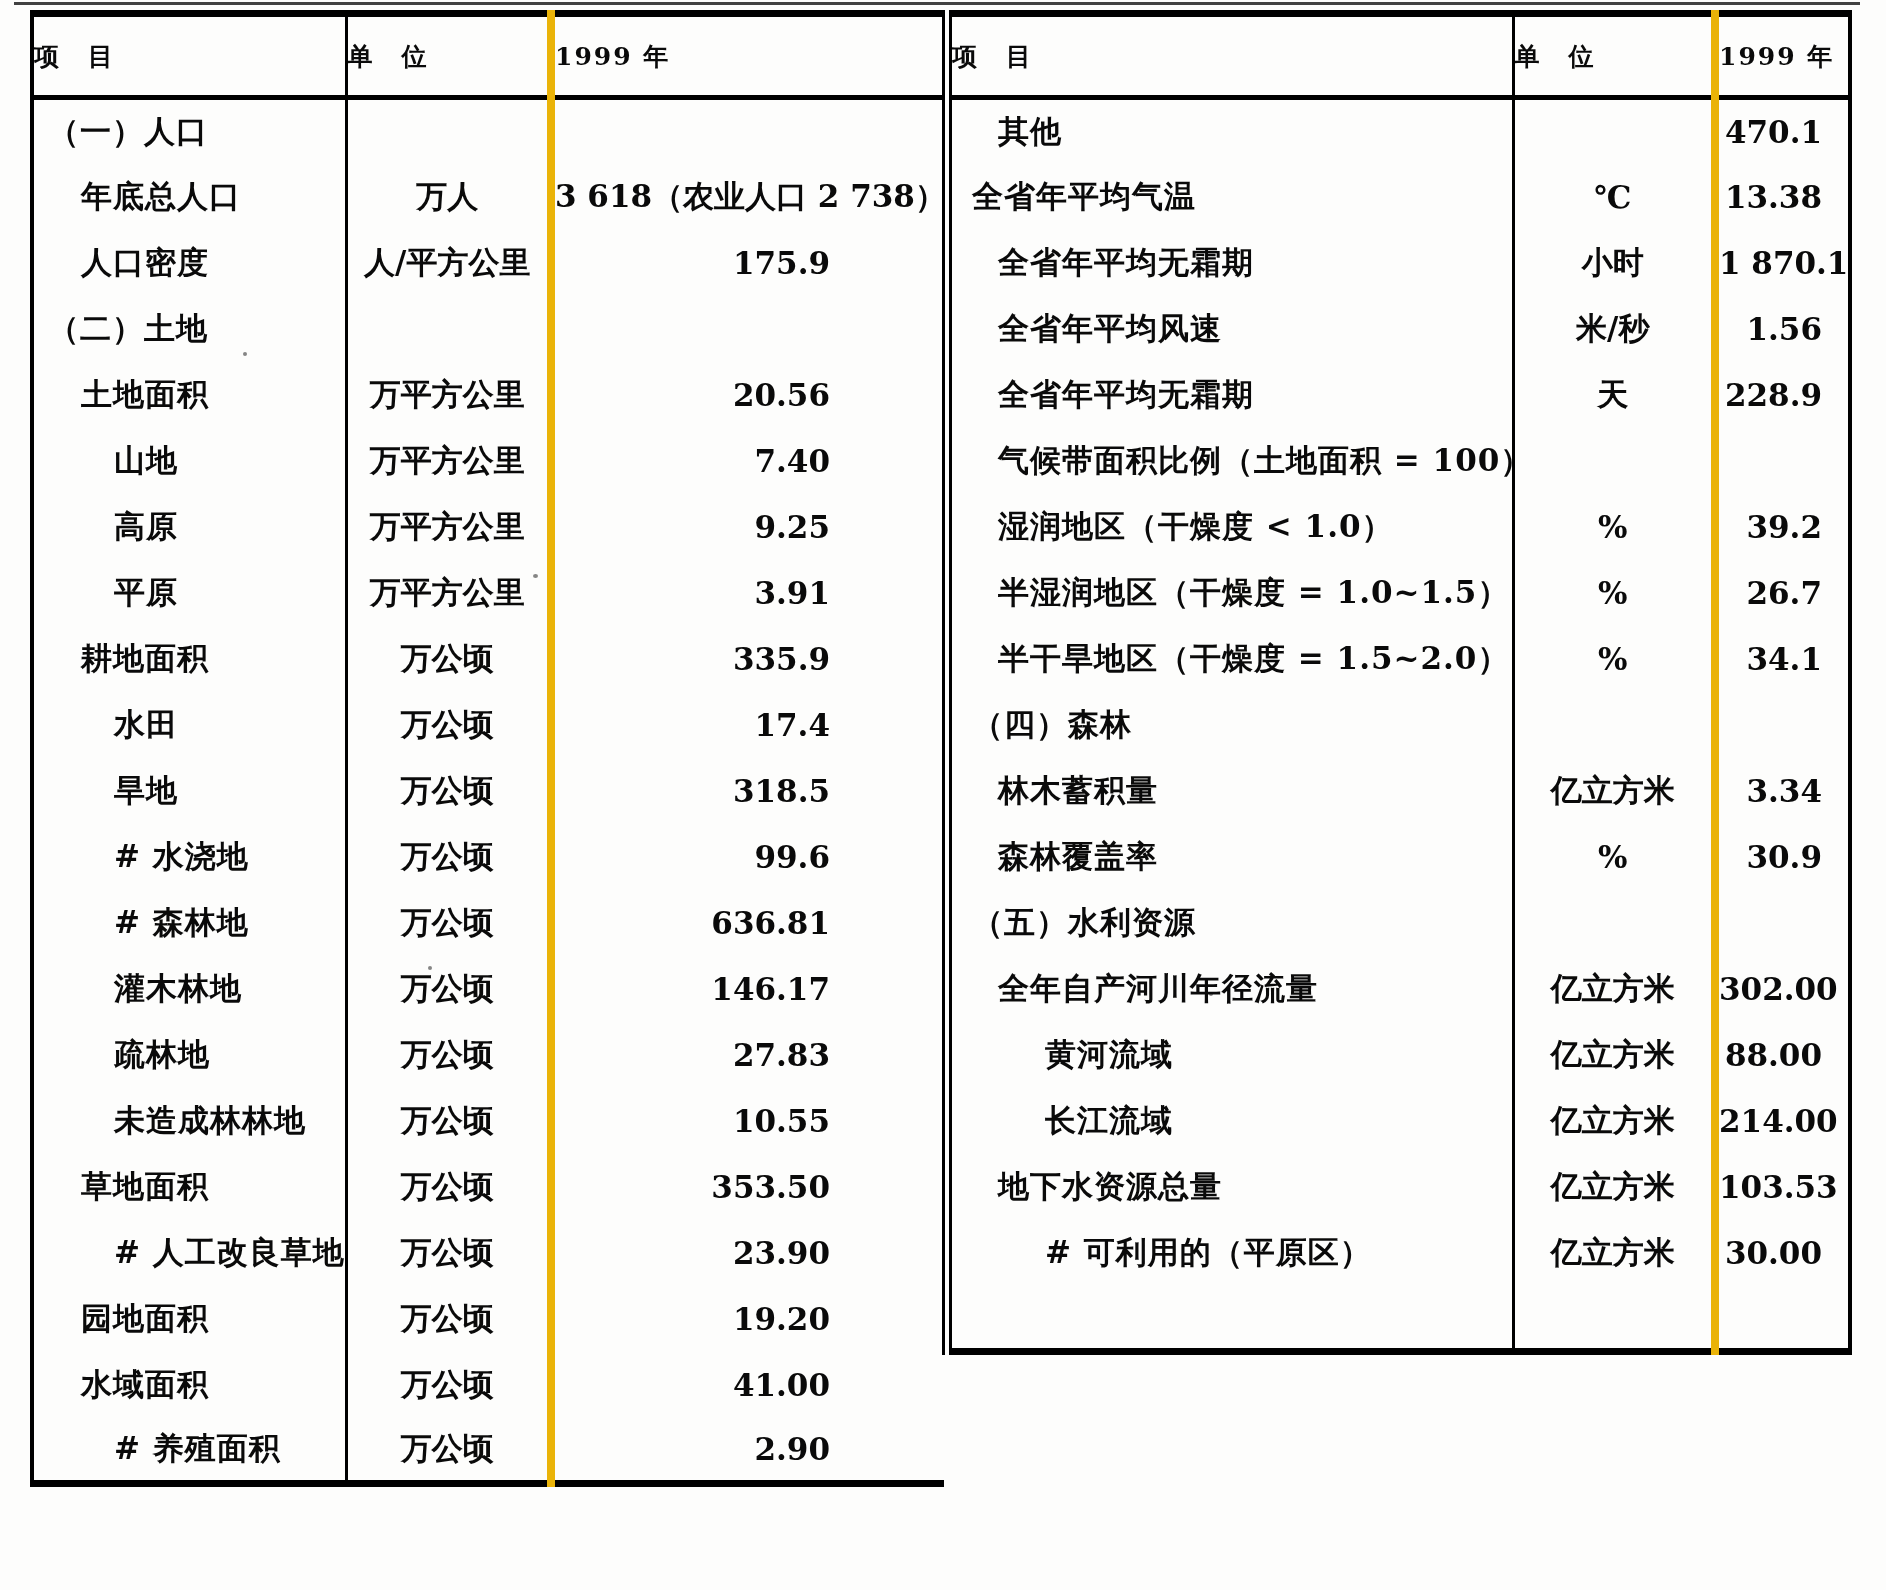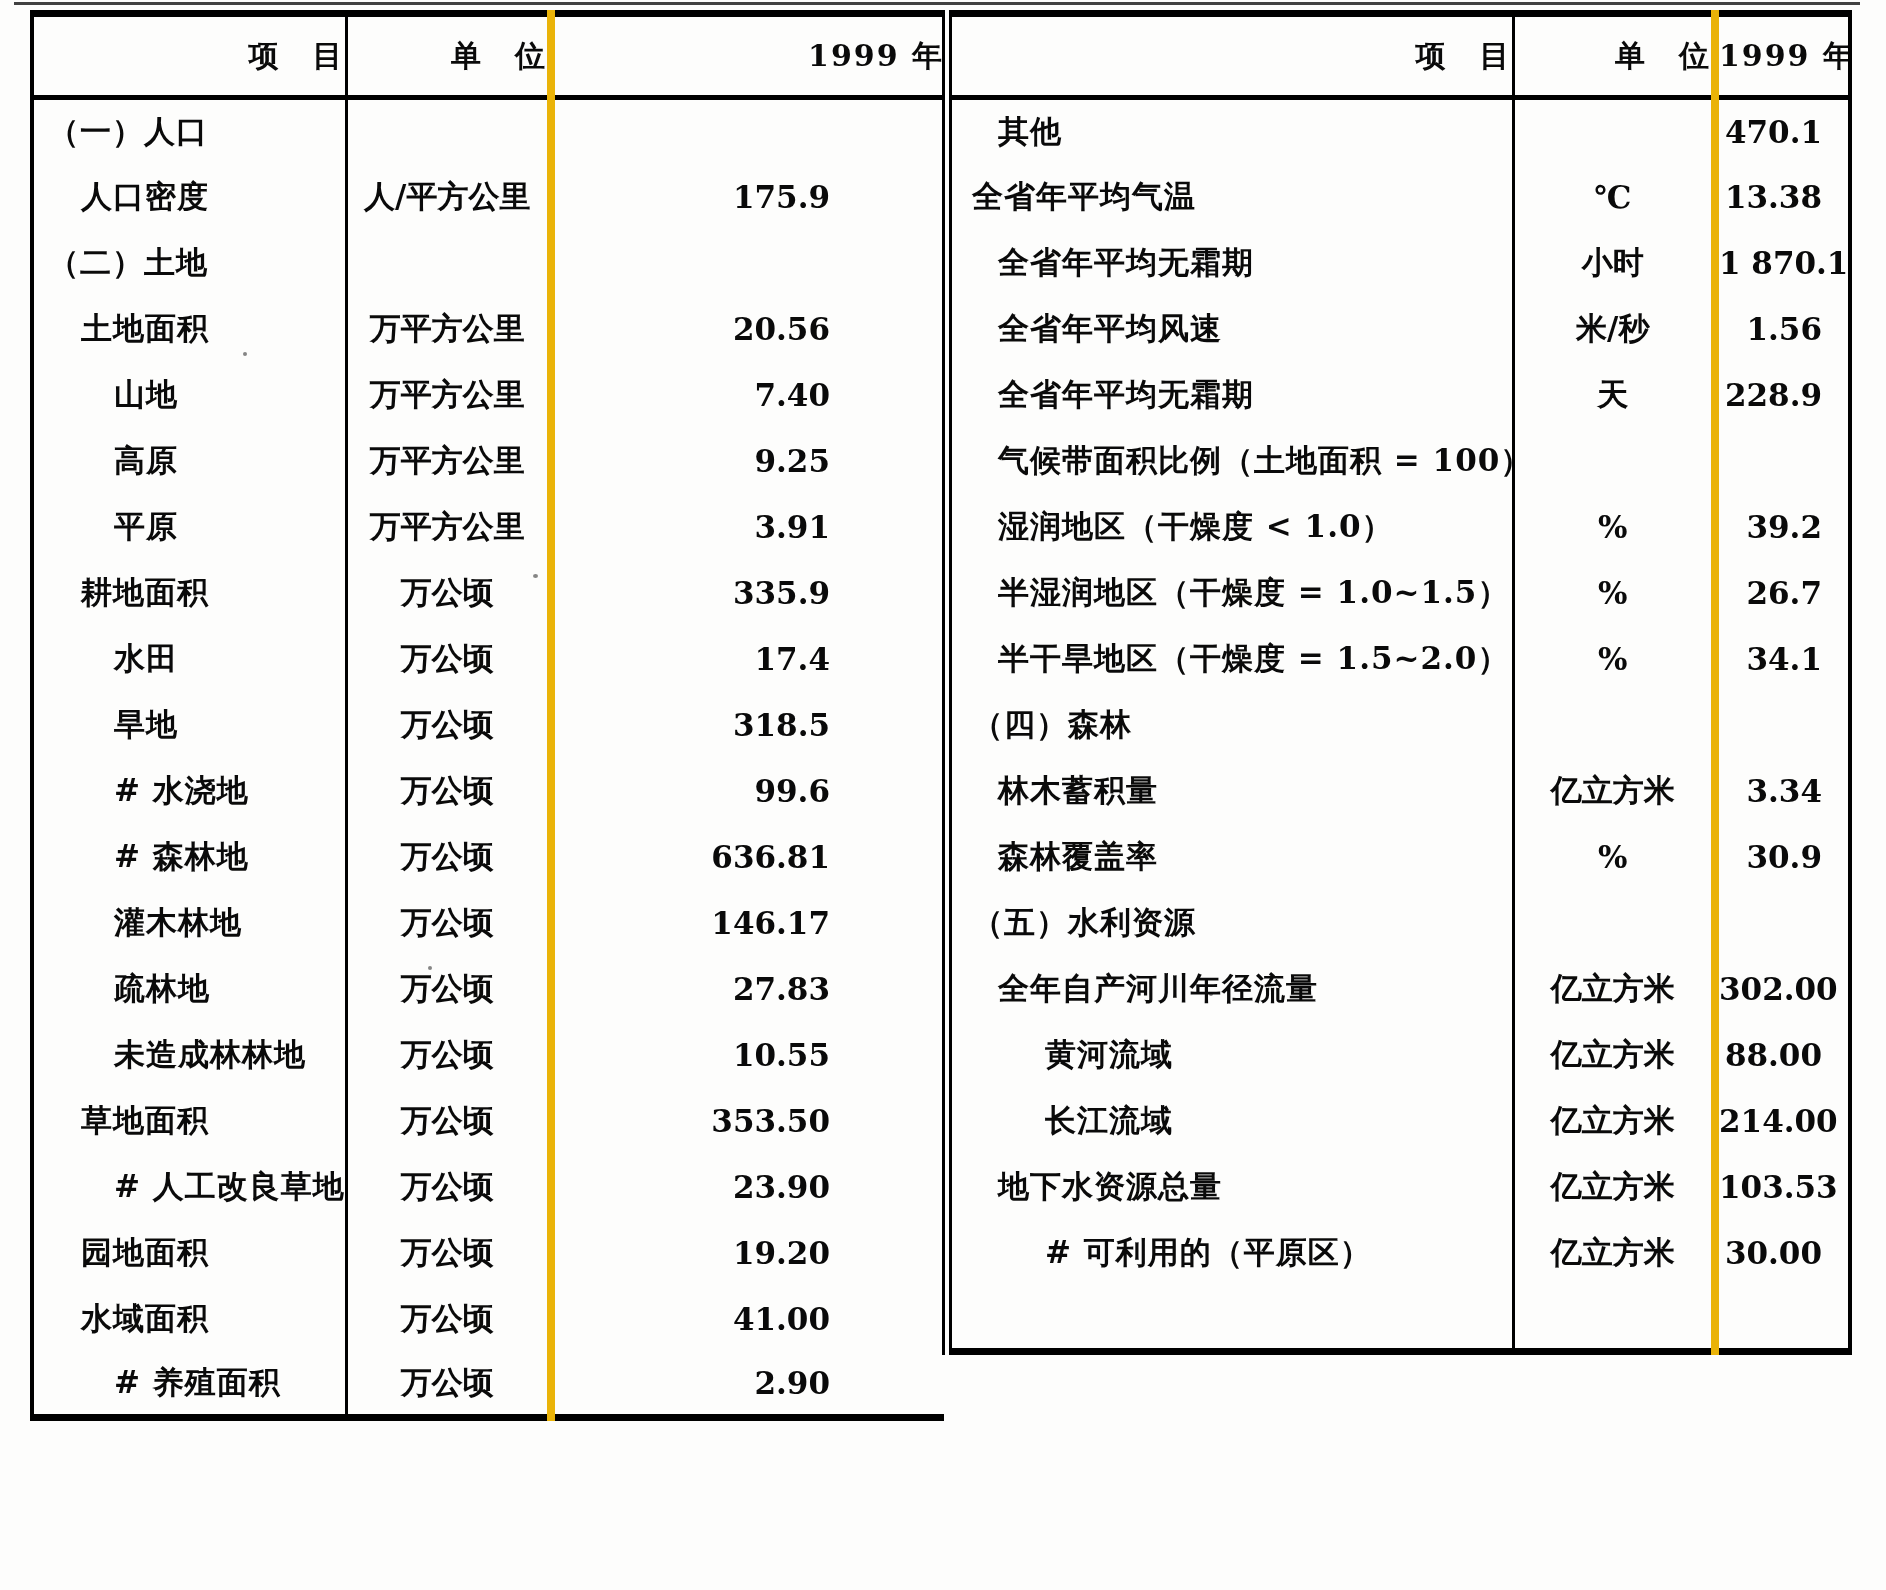--- a/index.html
+++ b/index.html
@@ -13,21 +13,21 @@
   .speck { position:absolute; background:#222; border-radius:50%; opacity:.55; }
 
   table { position:absolute; top:10px; border-collapse:collapse; table-layout:fixed; }
   #left-table  { left:30px;  width:912px; border-left:4px solid #000; }
   #right-table { left:942px; width:903px; border-left:10px double #000; border-right:4px solid #000; }
   #left-table, #right-table { border-top:7px solid #000; border-bottom:7px solid #000; }
 
   th, td { padding:0; font-weight:700; overflow:hidden; white-space:nowrap; }
   thead tr { height:84px; }
   tbody tr { height:66px; }
-  th { border-bottom:5px solid #000; text-align:right; font-size:30px; letter-spacing:2px; }
+  th { border-bottom:5px solid #000; text-align:left; font-size:25px; letter-spacing:2px; }
   td { vertical-align:middle; font-size:31px; }
 
   
   th:nth-child(1), td:nth-child(1) { border-right:3px solid #000; }
   th:nth-child(2), td:nth-child(2) { border-right:8px solid #eab308; }
 
   #left-table  col.c-item { width:314px; } #left-table  col.c-unit { width:205px; } #left-table  col.c-year { width:393px; }
   #right-table col.c-item { width:566px; } #right-table col.c-unit { width:202px; } #right-table col.c-year { width:135px; }
 
   td.item { text-align:left; letter-spacing:1px; }
@@ -67,20 +67,25 @@
         <th>1999 年</th>
       </tr>
     </thead>
     <tbody>
         <tr>
           <td class="item ind0">（一）人口</td>
           <td class="unit"></td>
           <td class="value"></td>
         </tr>
         <tr>
+          <td class="item ind1">年底总人口</td>
+          <td class="unit">万人</td>
+          <td class="value center">3 618（农业人口 2 738）</td>
+        </tr>
+        <tr>
           <td class="item ind1">人口密度</td>
           <td class="unit">人/平方公里</td>
           <td class="value">175.9</td>
         </tr>
         <tr>
           <td class="item ind0">（二）土地</td>
           <td class="unit"></td>
           <td class="value"></td>
         </tr>
         <tr>

